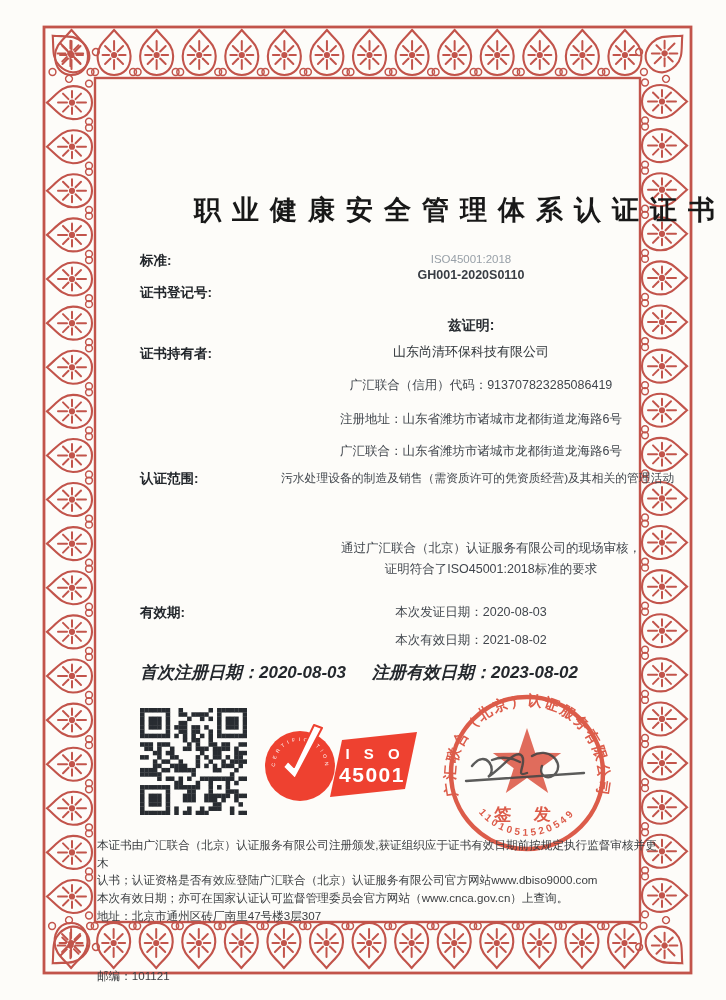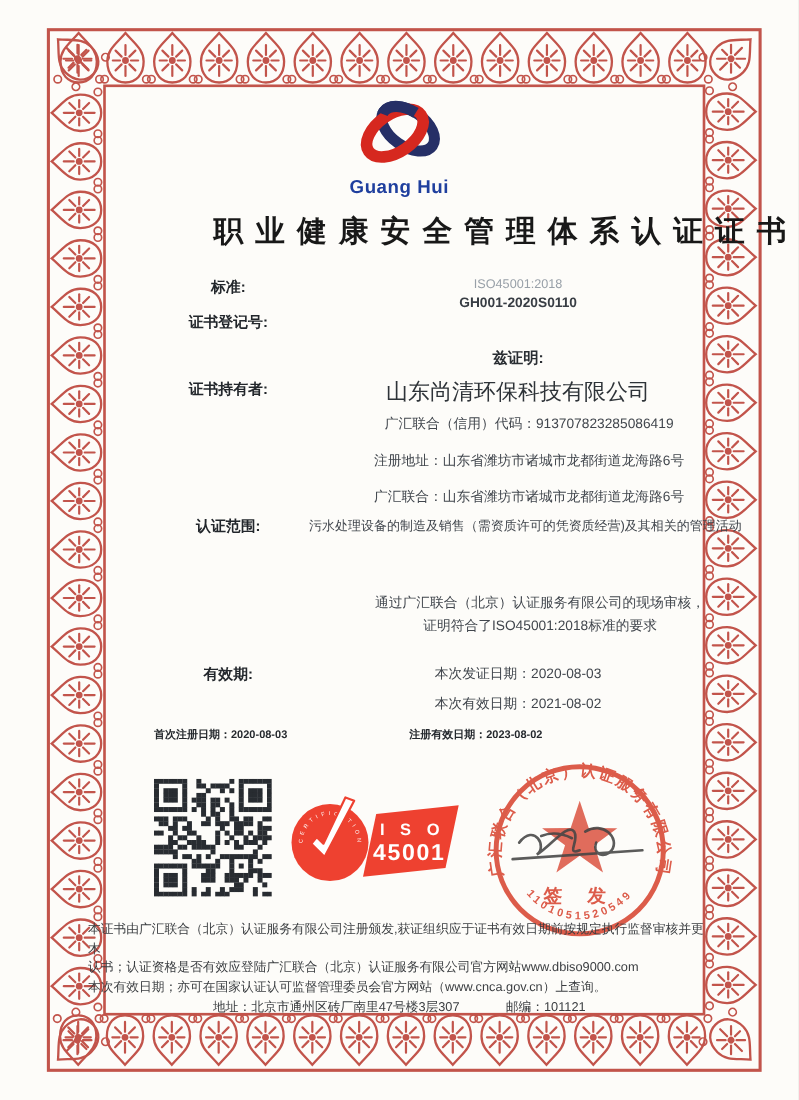--- a/index.html
+++ b/index.html
@@ -12,31 +12,31 @@
   .abs{position:absolute;}
   #border-svg{left:0;top:0;}
   
   .logo-wrap{left:303px;top:84px;width:120px;height:92px;text-align:center;}
   .logo-text{position:absolute;left:0;top:76px;width:120px;text-align:center;
     font-weight:bold;font-size:17px;color:#1f3f9e;letter-spacing:.5px;}
   
   .cert-title{left:0;top:192px;width:726px;text-align:right;
     font-size:27px;font-weight:bold;color:#181818;letter-spacing:11px;text-indent:11px;}
   
-  .flabel{left:140px;width:135px;font-size:13.5px;font-weight:bold;color:#22262b;text-align:center;}
+  .flabel{left:140px;width:135px;font-size:13.5px;font-weight:bold;color:#22262b;}
   .fvalue{left:281px;width:380px;font-size:12.5px;color:#41464d;text-align:center;}
   .std-val{color:#98a0a8;font-size:11.5px;}
   .regno-val{font-weight:bold;color:#383d44;}
   .intro-val{font-weight:bold;color:#2a2e33;font-size:14px;}
-  .holder-val{font-size:20px;color:#2e3338;}
+  .holder-val{font-size:13px;color:#2e3338;}
   .scope-val{width:380px;font-size:11.8px;white-space:nowrap;}
-  .date-bold{font-weight:bold;color:#24282d;font-size:10px;}
+  .date-bold{font-weight:bold;color:#24282d;font-size:17px;font-style:italic;}
   
-  .footer{left:80px;top:836px;width:566px;font-size:11.6px;line-height:17.6px;color:#3a3d40;}
-  .footer-addr{display:flex;gap:42px;justify-content:center;margin-top:1px;color:#3a3d40;}
+  .footer{left:97px;top:836px;width:566px;font-size:11.6px;line-height:17.6px;color:#3a3d40;}
+  .footer-addr{display:flex;gap:42px;justify-content:center;margin-top:1px;color:#3a3d40;flex-direction:column;}
   .qr{left:140px;top:708px;}
   .badge{left:258px;top:722px;}
   .seal{left:432px;top:678px;}
 </style>
 </head>
 <body>
 
 <div class="page">
 
   <svg id="border-svg" class="abs" width="726" height="1000">
@@ -127,28 +127,20 @@
         <use href="#bmotif" transform="translate(689,829.7894736842106) rotate(90)"></use>
         <use href="#bmotif" transform="translate(45,918) rotate(-90)"></use>
         <use href="#bmotif" transform="translate(689,873.8947368421053) rotate(90)"></use>
         <use href="#bmotif" transform="translate(69,52) rotate(-45) translate(-21.5,-25)"></use>
         <use href="#bmotif" transform="translate(666,52) rotate(45) translate(-21.5,-25)"></use>
         <use href="#bmotif" transform="translate(69,947) rotate(-135) translate(-21.5,-25)"></use>
         <use href="#bmotif" transform="translate(666,947) rotate(135) translate(-21.5,-25)"></use>
       </g>
   </svg>
 
-  <div class="abs logo-wrap">
-    <svg width="120" height="72">
-      <ellipse cx="68" cy="33" rx="27" ry="16" fill="none" stroke="#262f66" stroke-width="10" transform="rotate(35 68 33)"></ellipse>
-      <ellipse cx="56" cy="37" rx="29" ry="17" fill="none" stroke="#d6281f" stroke-width="10.5" transform="rotate(-35 56 37)"></ellipse>
-      <ellipse cx="68" cy="33" rx="27" ry="16" fill="none" stroke="#262f66" stroke-width="10" transform="rotate(35 68 33)" stroke-dasharray="34 180" stroke-dashoffset="148"></ellipse>
-    </svg>
-    <div class="logo-text">Guang Hui</div>
-  </div>
 
   <div class="abs cert-title">职业健康安全管理体系认证证书</div>
 
   <div class="abs flabel" style="top:252px">标准:</div>
   <div class="abs fvalue std-val" style="top:253px">ISO45001:2018</div>
 
   <div class="abs flabel" style="top:284px">证书登记号:</div>
   <div class="abs fvalue regno-val" style="top:268px">GH001-2020S0110</div>
 
   <div class="abs fvalue intro-val" style="top:317px">兹证明:</div>

